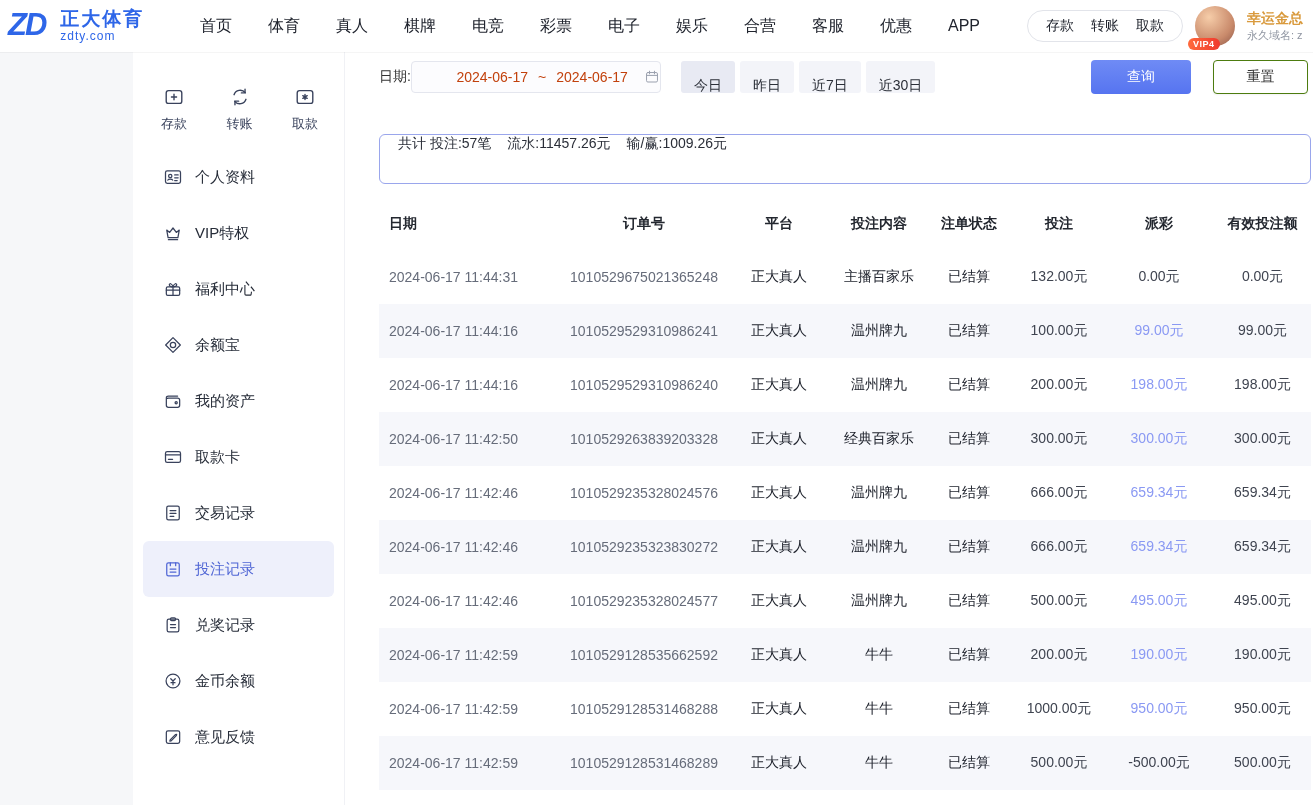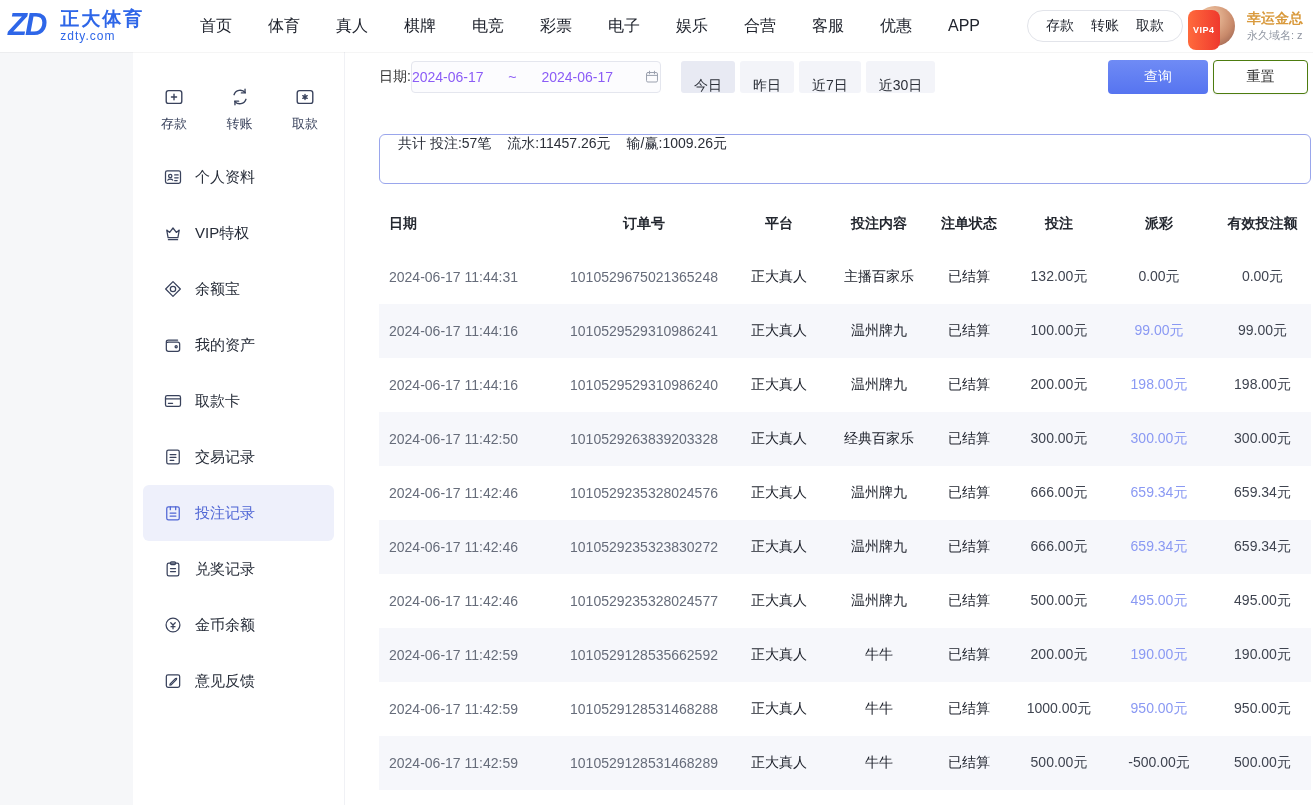--- a/index.html
+++ b/index.html
@@ -12,21 +12,21 @@
   .logo-mark{font-size:31px;font-weight:bold;font-style:italic;color:#2e66e8;letter-spacing:-2px;line-height:1}
   .logo-text{line-height:1.1}
   .logo-name{color:#2e66e8;font-size:19px;font-weight:bold;letter-spacing:2px}
   .logo-domain{color:#2e66e8;font-size:12px;letter-spacing:1px}
   .mainnav{display:flex;gap:36px;margin-left:40px;align-items:center}
   .nav-item{font-size:16px;color:#20242e;font-weight:500;cursor:pointer;text-decoration:none;white-space:nowrap}
   .topbar-right{margin-left:auto;display:flex;align-items:center;gap:12px}
   .wallet-pill{border:1px solid #e2e4ea;border-radius:17px;height:32px;display:flex;align-items:center;padding:0 18px;gap:17px}
   .wallet-link{font-size:14px;color:#20242e;cursor:pointer;text-decoration:none;white-space:nowrap}
   .avatar{width:40px;height:40px;border-radius:50%;background:radial-gradient(circle at 35% 28%,#f6cda9,#c98a6b 62%,#8a5547);position:relative;cursor:pointer;flex:0 0 auto}
-  .vip-badge{position:absolute;bottom:-4px;left:-7px;background:linear-gradient(90deg,#ff6a3c,#ef392e);color:#fff;font-size:9px;font-weight:bold;padding:15px 5px;border-radius:8px;letter-spacing:.5px}
+  .vip-badge{position:absolute;bottom:-4px;left:-7px;background:linear-gradient(90deg,#ff6a3c,#ef392e);color:#fff;font-size:9px;font-weight:bold;padding:1px 5px;border-radius:8px;letter-spacing:.5px}
   .user-meta{line-height:1.35;min-width:56px}
   .username{color:#d99a3d;font-size:14px;font-weight:bold;white-space:nowrap}
   .domain-note{color:#9096a2;font-size:11px;white-space:nowrap}
 
   
   .layout{display:flex;height:753px;background:#f6f7f9;padding-left:133px;overflow:hidden}
   .sidebar{width:212px;background:#fff;border-right:1px solid #f0f1f5;padding-top:34px;flex:0 0 auto;overflow:hidden}
   .quick-actions{display:flex;justify-content:space-between;padding:0 26px 16px 28px}
   .quick-action{display:flex;flex-direction:column;align-items:center;gap:7px;cursor:pointer;color:#39425c}
   .qa-icon{width:22px;height:22px}
@@ -38,26 +38,26 @@
   .side-item.active .side-icon{color:#5066d5}
   .side-label{font-size:15px;white-space:nowrap}
   .side-badge{margin-left:16px;min-width:18px;height:18px;border-radius:9px;background:#4a7cf0;color:#fff;font-size:12px;display:flex;align-items:center;justify-content:center;padding:0 4px}
   .side-badge:empty{display:none}
   .icon svg{display:block;width:100%;height:100%;fill:none;stroke:currentColor;stroke-width:1.5;stroke-linecap:round;stroke-linejoin:round}
 
   
   .content{flex:1;background:#fff;padding:8px 2px 0 34px;overflow:hidden}
   .filter-row{display:flex;align-items:center;height:34px}
   .date-label{color:#333;white-space:nowrap}
-  .date-range{width:250px;height:32px;border:1px solid #e4e6ee;background:#fcfcfe;border-radius:4px;display:flex;align-items:center;justify-content:space-between;gap:10px;color:#8b5cf6;cursor:pointer;margin-right:20px;flex:0 0 auto}
+  .date-range{width:250px;height:32px;border:1px solid #e4e6ee;background:#fcfcfe;border-radius:4px;display:flex;align-items:center;justify-content:flex-end;gap:10px;color:#c2410c;cursor:pointer;margin-right:20px;flex:0 0 auto}
   .cal{width:16px;height:16px;color:#9aa0ae;margin-left:6px}
   .quick-ranges{display:flex;gap:5px}
   .range-btn{height:32px;padding:16px 13px;border:none;background:#f3f4f9;color:#2b2f38;font-size:14px;border-radius:3px;cursor:pointer;font-family:inherit;white-space:nowrap}
   .range-btn.active{background:#e8eaf3}
-  .filter-actions{margin-left:auto;display:flex;gap:5px;padding-right:3px}
+  .filter-actions{margin-left:auto;display:flex;gap:22px;padding-right:3px}
   .btn-primary{width:100px;height:34px;background:linear-gradient(180deg,#6f8bf5,#5674f0);color:#fff;border:none;border-radius:4px;font-size:14px;cursor:pointer;font-family:inherit}
   .btn-plain{width:95px;height:34px;background:#fff;border:1px solid #4d7c0f;border-radius:4px;color:#333;font-size:14px;cursor:pointer;font-family:inherit;box-shadow:0 1px 2px rgba(0,0,0,.05)}
 
   .summary-box{margin-top:40px;border:1px solid #9aa6ec;border-radius:6px;height:50px;display:flex;align-items:flex-start;padding:0 18px;gap:16px;color:#2a2e38;width:932px}
   .summary-part{white-space:nowrap}
 
   .bet-table{width:932px;border-collapse:collapse;margin-top:14px;table-layout:fixed}
   .bet-table th{font-weight:bold;color:#23272f;font-size:14px;height:52px;}
   .bet-table th:first-child{text-align:left;padding-left:10px}
   .bet-table td{height:54px;text-align:center;font-size:14px;overflow:hidden;white-space:nowrap}
@@ -179,20 +179,30 @@
           <span class="side-icon icon">
             <svg viewBox="0 0 24 24">
               <path d="M4.5 8.5l3.5 2.8L12 6l4 5.3 3.5-2.8-1.6 9H6.1z"></path>
               <path d="M6.5 20h11"></path>
             </svg>
           </span>
           <span class="side-label">VIP特权</span>
 
         </li>
 
+        <li class="side-item">
+          <span class="side-icon icon">
+            <svg viewBox="0 0 24 24">
+              <rect x="4" y="9.5" width="16" height="10" rx="1.6"></rect>
+              <path d="M12 9.5v10M4 13.4h16M12 9.5C9.8 9.5 7.6 8.9 7.6 7s3-2.4 4.4 2.5C13.4 4.6 16.4 5.1 16.4 7s-2.2 2.5-4.4 2.5z"></path>
+            </svg>
+          </span>
+          <span class="side-label">福利中心</span>
+
+        </li>
 
         <li class="side-item">
           <span class="side-icon icon">
             <svg viewBox="0 0 24 24">
               <path d="M12 3.2 20.8 12 12 20.8 3.2 12z"></path>
               <circle cx="12" cy="12" r="3.2"></circle>
             </svg>
           </span>
           <span class="side-label">余额宝</span>
 

